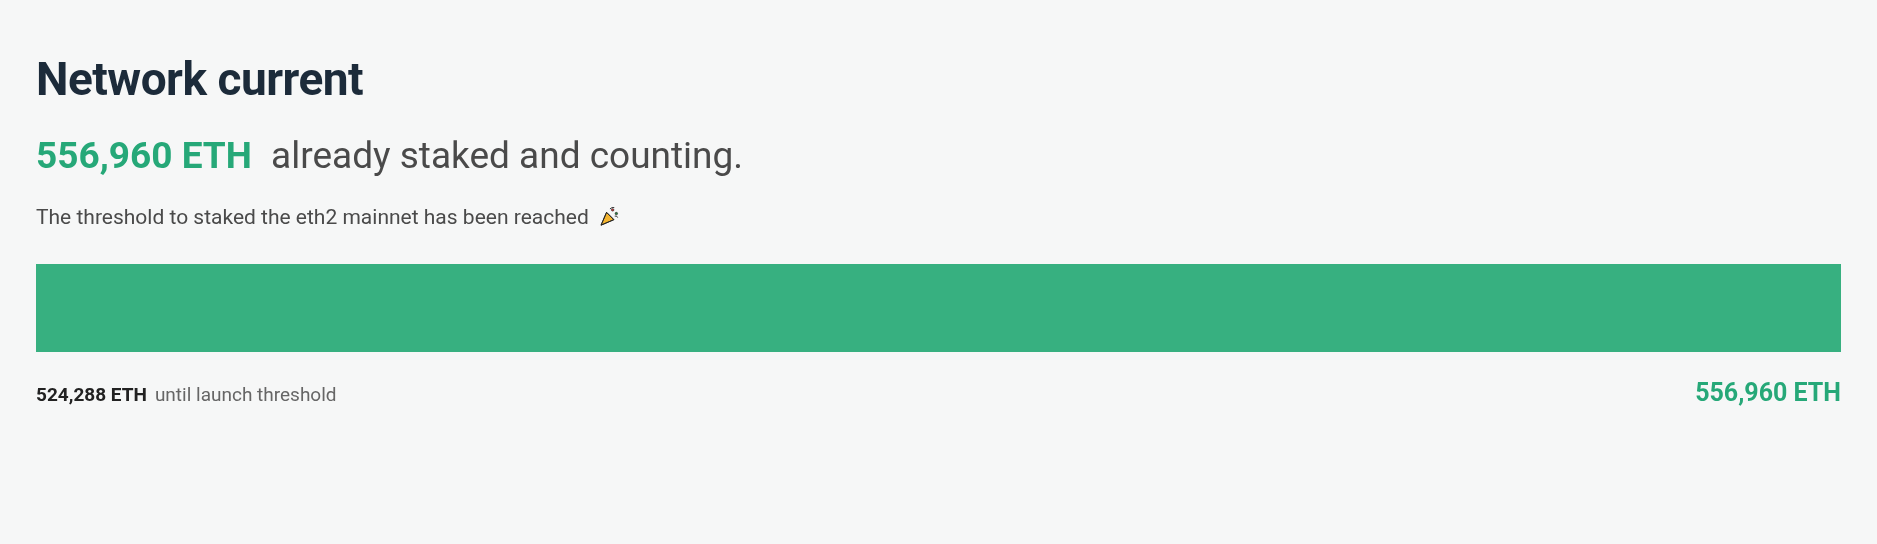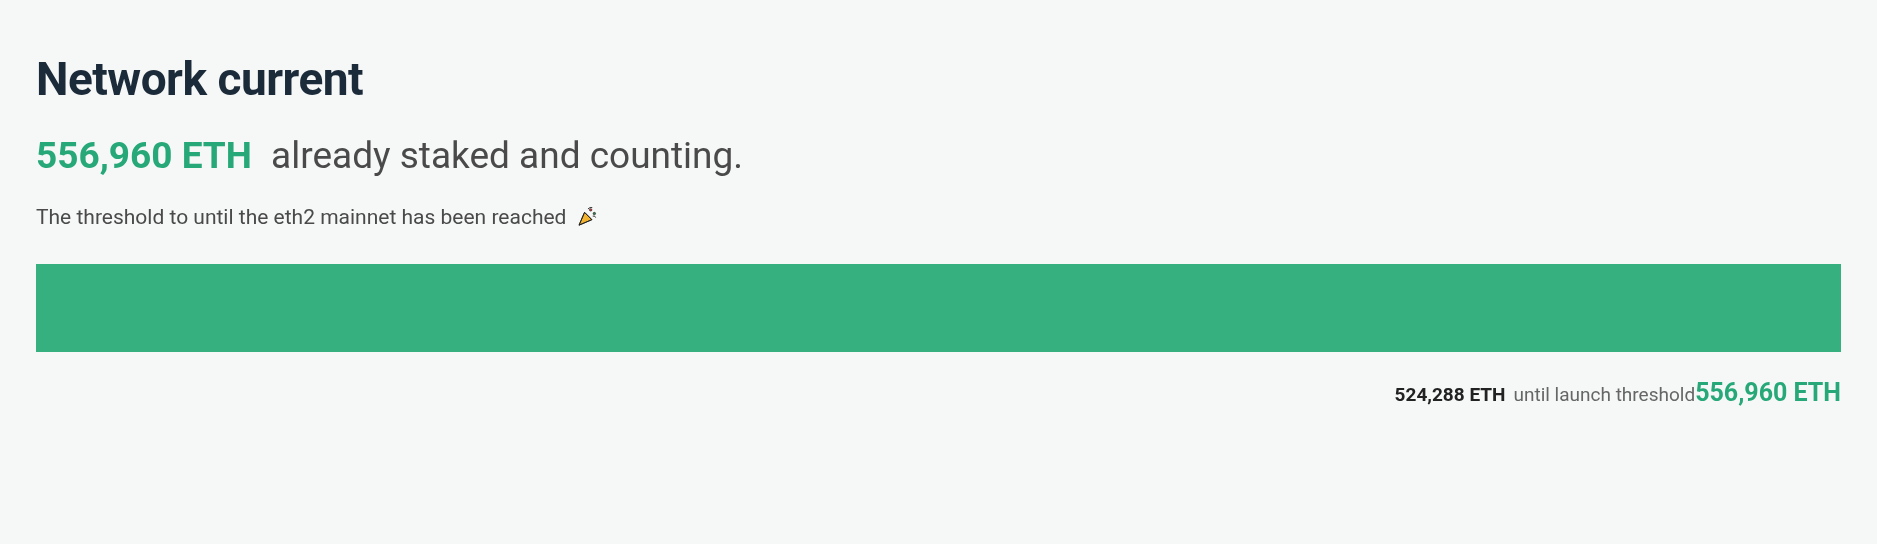--- a/index.html
+++ b/index.html
@@ -48,25 +48,26 @@
       background: #37b080;
       margin-bottom: 26px;
     }
     .progress-fill {
       height: 100%;
       width: 100%;
       background: #37b080;
     }
     .legend {
       display: flex;
-      justify-content: flex-end;
+      justify-content: space-between;
       align-items: baseline;
       font-size: 19px;
       color: #555;
       font-weight: 400;
+      gap: 28px;
     }
     .legend-left {
       display: flex;
       align-items: baseline;
       gap: 8px;
     }
     .legend-right {
       display: flex;
       align-items: baseline;
       gap: 10px;
@@ -91,21 +92,21 @@
 <div class="container">
 
   <h1 class="title">Network current</h1>
 
   <div class="staked-line">
     <span class="staked-amount">556,960 ETH</span>
     <span>already staked and counting.</span>
   </div>
 
   <div class="threshold-msg">
-    <span>The threshold to until the eth2 mainnet has been reached</span>
+    <span>The threshold to staked the eth2 mainnet has been reached</span>
     <span class="party-icon">
       <svg width="22" height="22" viewBox="0 0 36 36">
         <path d="M5 33 L14 12 L26 24 Z" fill="#f2b430" stroke="#222" stroke-width="1.5" stroke-linejoin="round"></path>
         <path d="M5 33 L14 12 L26 24 Z" fill="none" stroke="#222" stroke-width="1.5" stroke-linejoin="round"></path>
         <circle cx="24" cy="8" r="2" fill="#d63a3a" stroke="#222" stroke-width="1"></circle>
         <circle cx="30" cy="14" r="2" fill="#2a7f3f" stroke="#222" stroke-width="1"></circle>
         <path d="M20 6 Q23 3 26 4" fill="none" stroke="#222" stroke-width="1.5" stroke-linecap="round"></path>
         <path d="M28 18 Q31 17 32 20" fill="none" stroke="#222" stroke-width="1.5" stroke-linecap="round"></path>
       </svg>
     </span>

